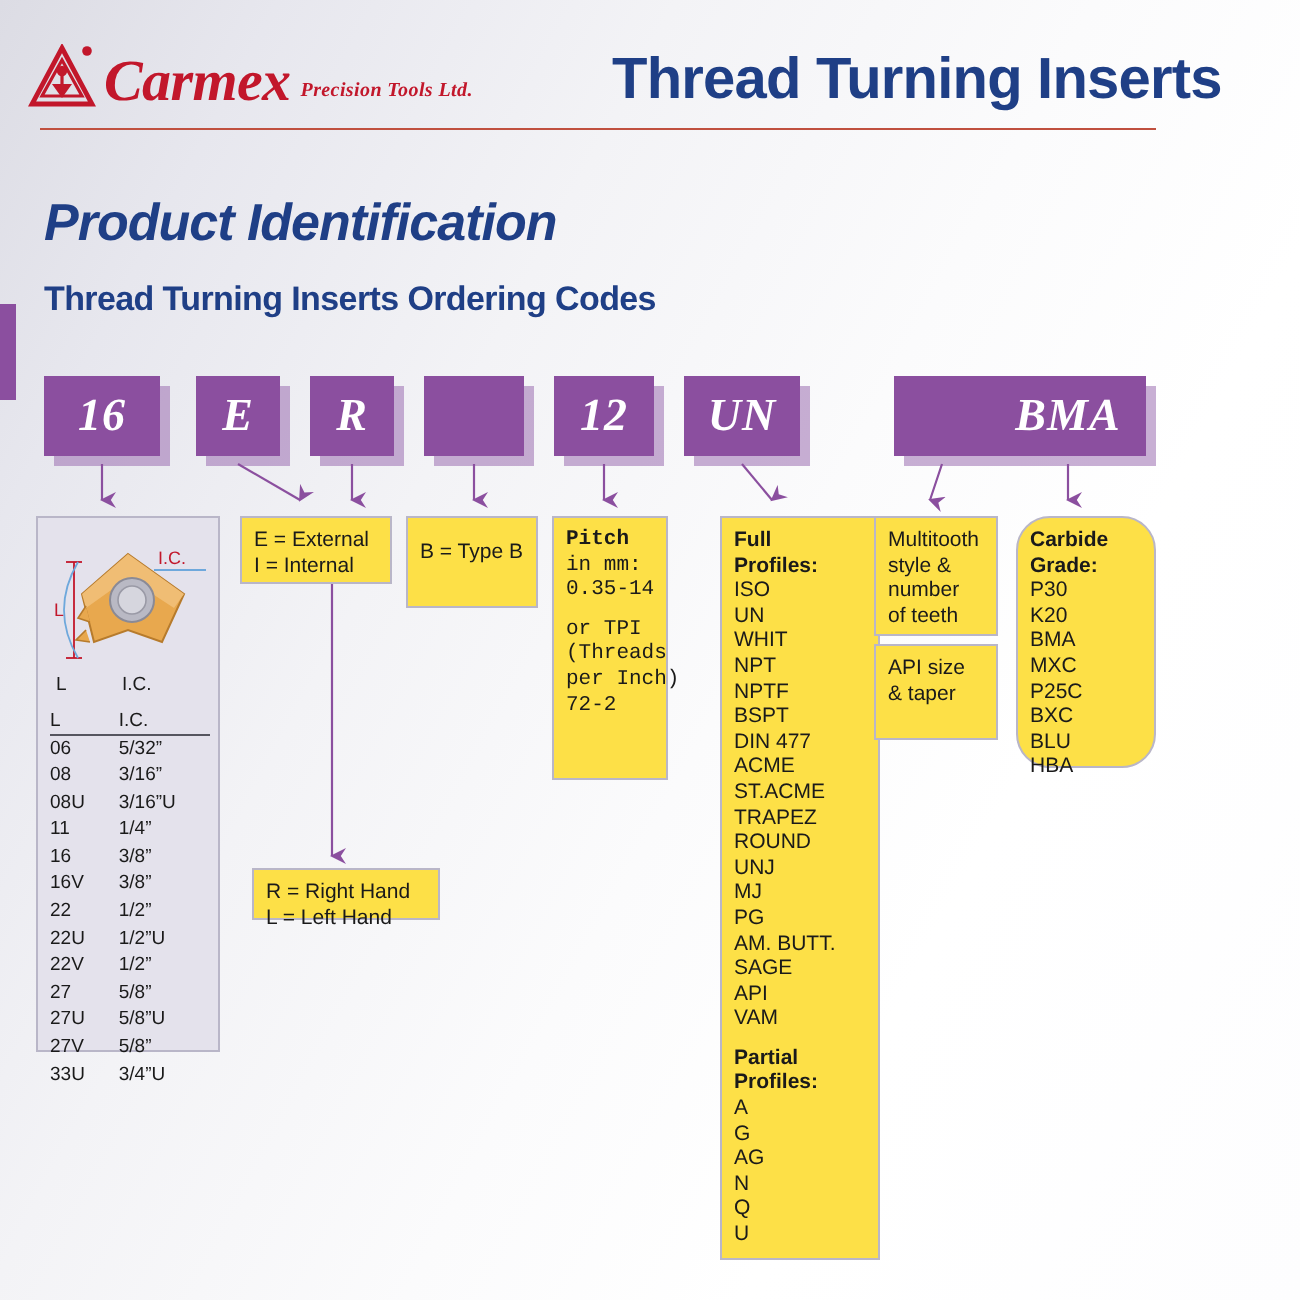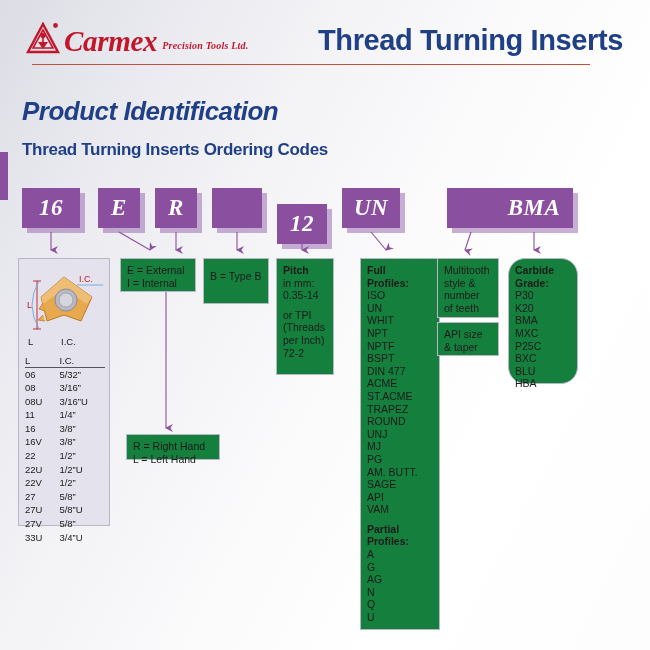--- a/index.html
+++ b/index.html
@@ -5,21 +5,21 @@
   html,body{margin:0;padding:0;}
   body{
     width:650px;height:650px;overflow:hidden;
     font-family:"Liberation Sans", sans-serif;
     background:linear-gradient(118deg,#dcdce4 0%,#e7e7ee 14%,#f3f3f6 34%,#fbfbfc 55%,#ffffff 72%,#fdfdfe 100%);
     position:relative;
   }
   .page{position:absolute;inset:0;}
 
   
-  .header{position:absolute;left:12px;top:0;width:554px;height:68px;}
+  .header{position:absolute;left:0;top:0;width:554px;height:68px;}
   .logo-wrap{position:absolute;left:14px;top:22px;display:flex;align-items:flex-end;}
   .logo-mark{width:34px;height:32px;position:relative;margin-right:4px;}
   .logo-text{font-family:"Liberation Serif",serif;font-style:italic;font-weight:bold;
     font-size:29px;color:#c2172b;letter-spacing:-.3px;line-height:26px;}
   .logo-sub{font-family:"Liberation Serif",serif;font-style:italic;font-weight:bold;
     font-size:10px;color:#c2172b;margin-left:5px;padding-bottom:3px;letter-spacing:.2px;}
   .header-title{position:absolute;left:306px;top:24px;font-size:29px;font-weight:bold;
     color:#1f3f86;letter-spacing:-.4px;white-space:nowrap;}
   .header-rule{position:absolute;left:20px;top:64px;width:558px;height:1px;background:#c0503f;}
 
@@ -34,21 +34,21 @@
   .codebox{position:absolute;height:40px;background:#8b4f9f;
     box-shadow:5px 5px 0 0 rgba(154,110,176,.55);}
   .codebox span{display:block;width:100%;height:100%;line-height:40px;text-align:center;
     color:#ffffff;font-family:"Liberation Serif",serif;font-style:italic;font-weight:bold;
     font-size:23px;letter-spacing:.5px;}
 
   
   .arrows{position:absolute;left:0;top:0;width:650px;height:650px;pointer-events:none;}
 
   
-  .dbox{position:absolute;background:#15803d;border:1px solid #b9b6c8;
+  .dbox{position:absolute;background:#fde047;border:1px solid #b9b6c8;
     font-size:10.5px;color:#1a1a1a;line-height:13.5px;padding:5px 6px;box-sizing:border-box;}
 
   
   .insert-box{position:absolute;left:18px;top:258px;width:92px;height:268px;
     background:#e4e2ec;border:1px solid #b9b6c8;box-sizing:border-box;}
   .ins-fig{position:absolute;left:0;top:0;width:90px;height:92px;}
   .ins-table{position:absolute;left:6px;top:96px;width:80px;font-size:9.5px;
     color:#1a1a1a;border-collapse:collapse;}
   .ins-table th{font-weight:normal;text-align:left;border-bottom:1px solid #55555f;
     padding:0 0 1px 0;font-size:9.5px;}
@@ -93,21 +93,21 @@
       </div>
       <div class="codebox" style="left: 98px; top: 188px; width: 42px;">
         <span>E</span>
       </div>
       <div class="codebox" style="left: 155px; top: 188px; width: 42px;">
         <span>R</span>
       </div>
       <div class="codebox" style="left: 212px; top: 188px; width: 50px;">
         <span></span>
       </div>
-      <div class="codebox" style="left: 277px; top: 204px; width: 50px;">
+      <div class="codebox" style="left: 277px; top: 188px; width: 50px;">
         <span>12</span>
       </div>
       <div class="codebox" style="left: 342px; top: 188px; width: 58px;">
         <span>UN</span>
       </div>
       <div class="codebox" style="left: 447px; top: 188px; width: 48px;">
         <span></span>
       </div>
       <div class="codebox" style="left: 495px; top: 188px; width: 78px;">
         <span>BMA</span>
@@ -229,21 +229,21 @@
       </div>
   </div>
 
   <div class="dbox" style="left:126px;top:434px;width:94px;height:26px;">
     <div class="list" id="rl-lines">
         <div class="row">R = Right Hand</div>
         <div class="row">L = Left Hand</div>
       </div>
   </div>
 
-  <div class="dbox" style="left:276px;top:258px;width:58px;height:117px;">
+  <div class="dbox" style="left:276px;top:258px;width:58px;height:132px;font-family:Liberation Mono, monospace;">
     <div class="list" id="pitch-lines">
         <div class="row" style="font-weight: bold;">Pitch</div>
         <div class="row">in mm:</div>
         <div class="row">0.35-14</div>
         <div class="gaprow"></div>
         <div class="row">or TPI</div>
         <div class="row">(Threads</div>
         <div class="row">per Inch)</div>
         <div class="row">72-2</div>
       </div>
@@ -285,21 +285,21 @@
 
   <div class="dbox" style="left:437px;top:258px;width:62px;height:60px;">
     <div class="list" id="multi-lines">
         <div class="row">Multitooth</div>
         <div class="row">style &amp;</div>
         <div class="row">number</div>
         <div class="row">of teeth</div>
       </div>
   </div>
 
-  <div class="dbox" style="left:437px;top:322px;width:62px;height:34px;">
+  <div class="dbox" style="left:437px;top:322px;width:62px;height:48px;">
     <div class="list" id="api-lines">
         <div class="row">API size</div>
         <div class="row">&amp; taper</div>
       </div>
   </div>
 
   <div class="dbox" style="left:508px;top:258px;width:70px;height:126px;border-radius:17px;">
     <div class="list" id="carbide-lines">
         <div class="row" style="font-weight: bold;">Carbide</div>
         <div class="row" style="font-weight: bold;">Grade:</div>

